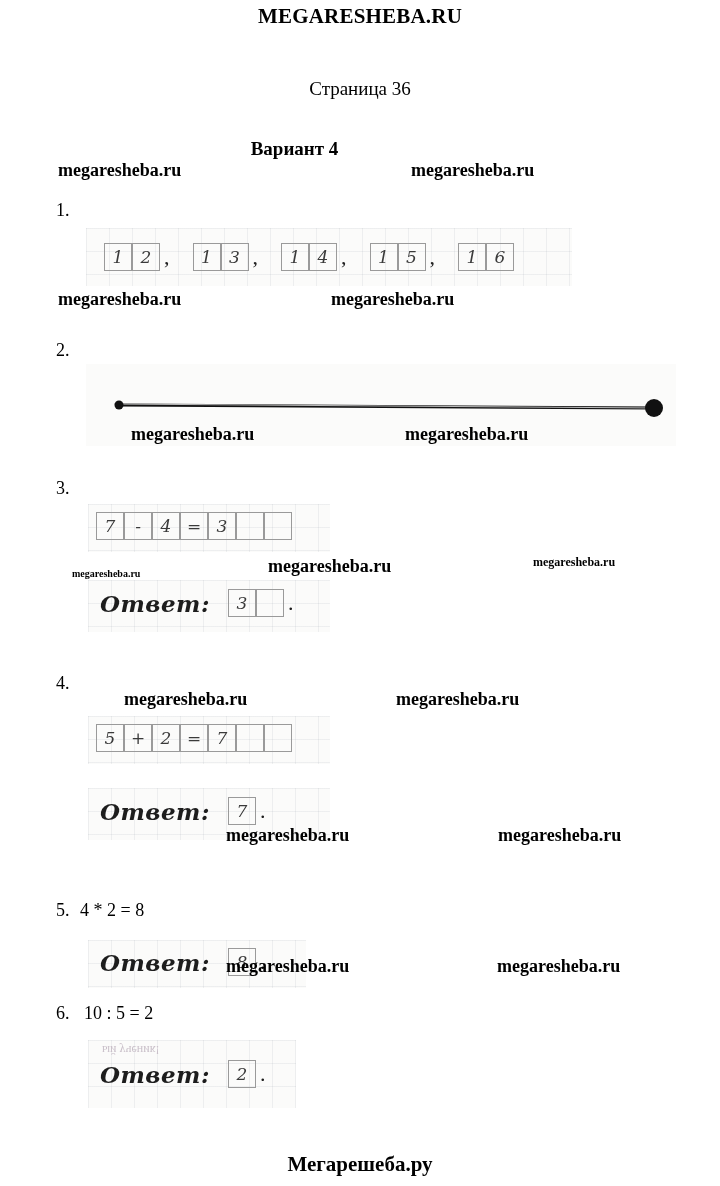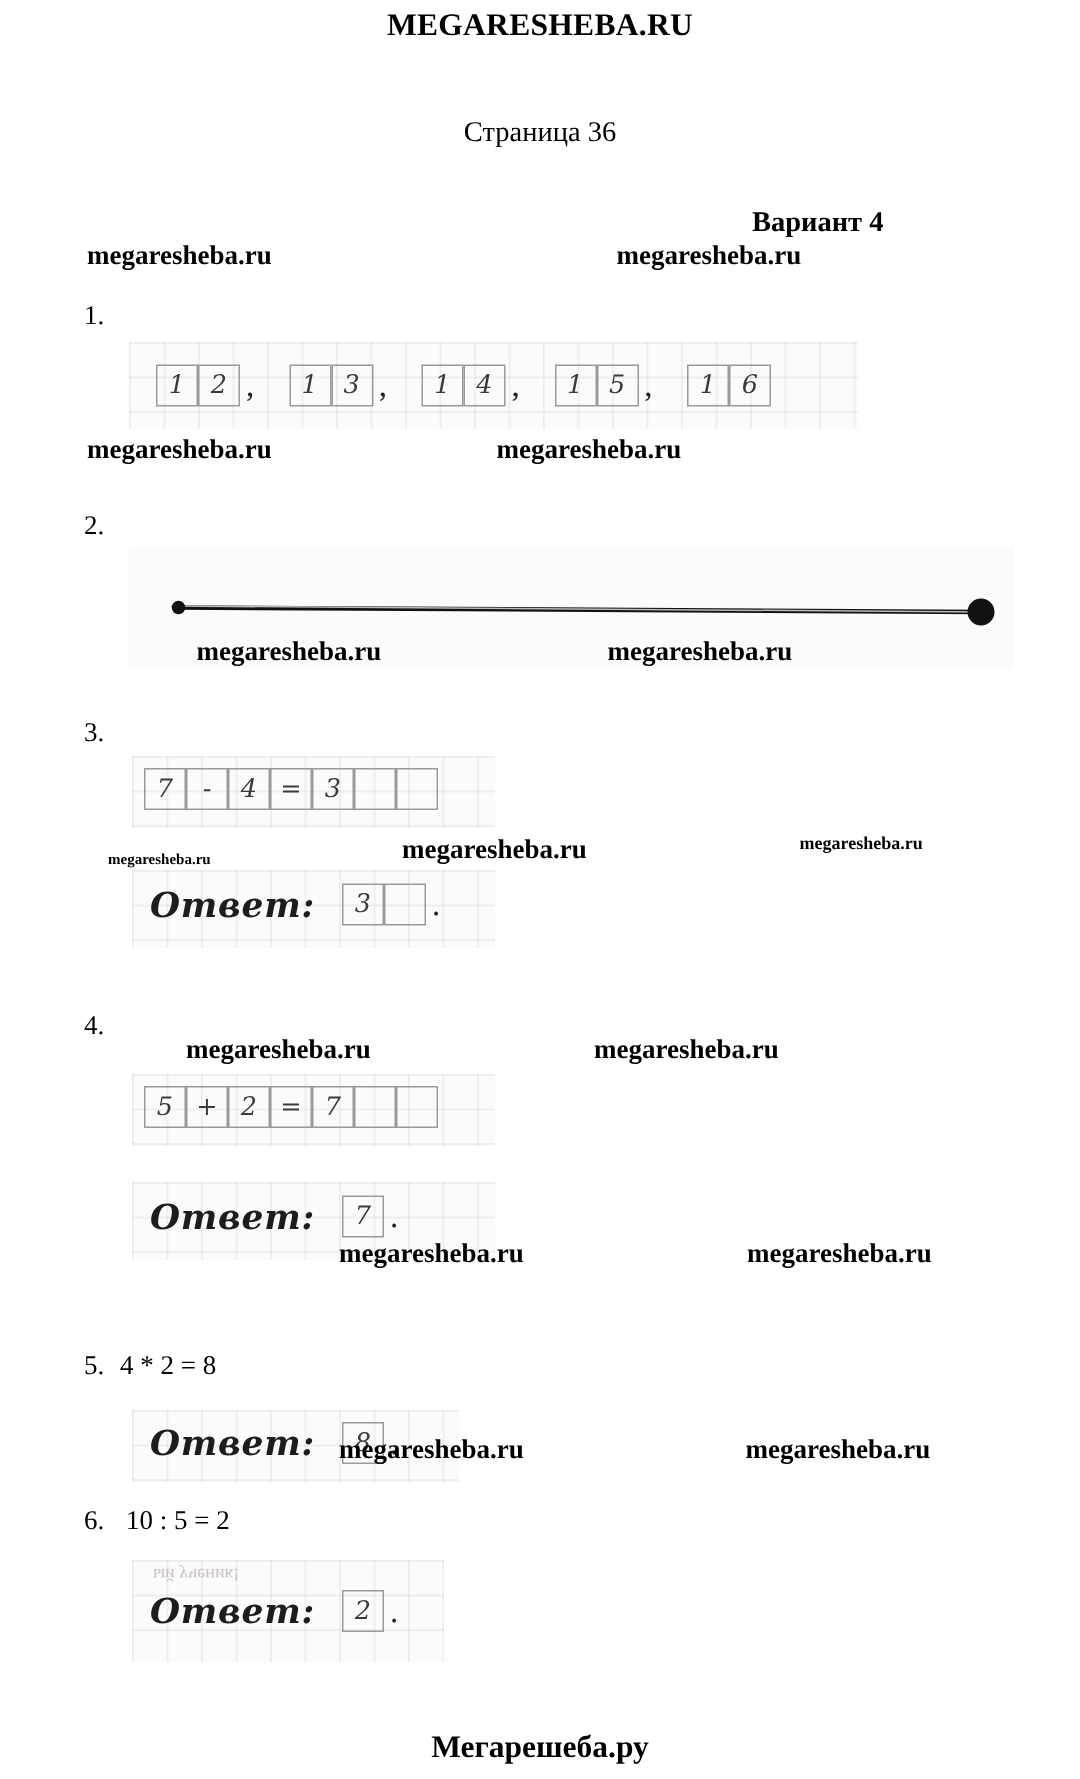--- a/index.html
+++ b/index.html
@@ -49,21 +49,21 @@
     left: 0;
     width: 720px;
     text-align: center;
     font-size: 19px;
   }
   .variant-title {
     position: absolute;
     top: 138px;
     left: 0;
     width: 589px;
-    text-align: right;
+    text-align: center;
     font-size: 19px;
     font-weight: bold;
   }
   .qnum {
     position: absolute;
     font-size: 18px;
     font-family: "Liberation Serif", serif;
   }
   .scan {
     position: absolute;

